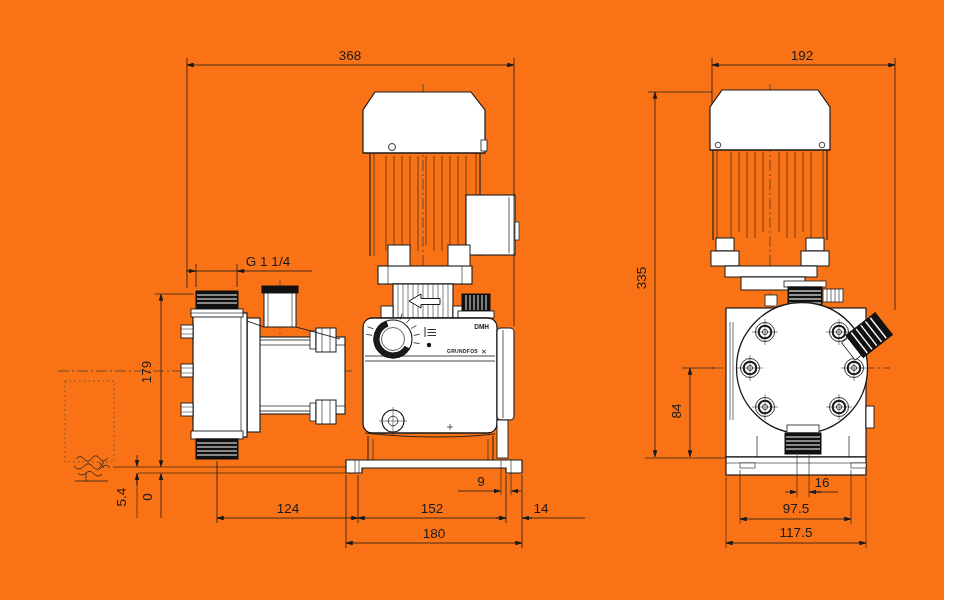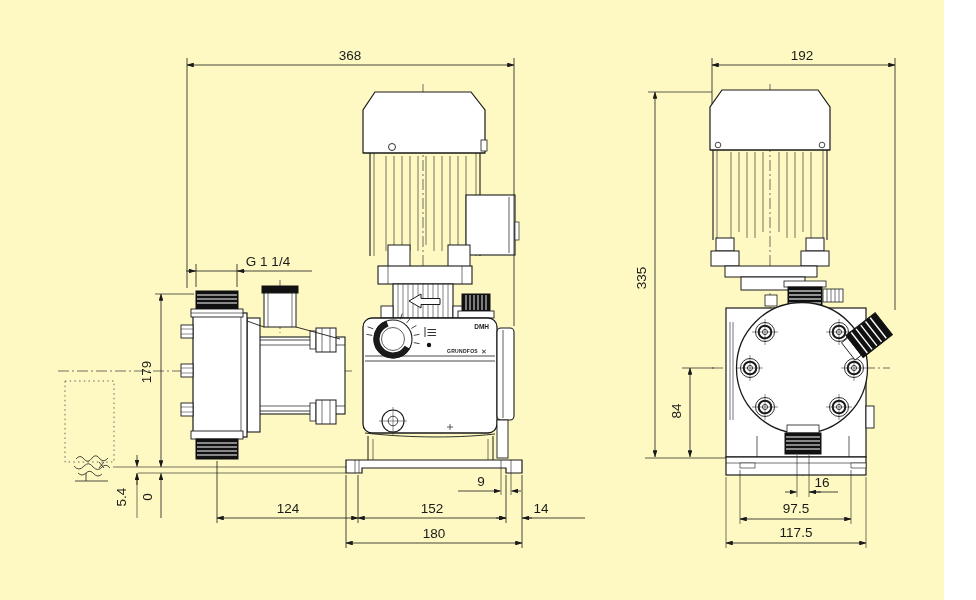--- a/index.html
+++ b/index.html
@@ -1,16 +1,16 @@
 <!DOCTYPE html>
 <html><head>
 <meta charset="utf-8">
 <style>
   html,body{margin:0;padding:0;background:#fff;}
-  .sheet{width:944px;height:600px;background:#fef9c3;position:relative;overflow:hidden;}
+  .sheet{width:944px;height:600px;background:#f97316;position:relative;overflow:hidden;}
   svg{display:block;}
   text{font-family:"Liberation Sans","DejaVu Sans",sans-serif;fill:#1a1a1a;}
   .dim{font-size:13.5px;}
   .tiny{font-weight:bold;}
 </style>
 </head>
 <body>
 
 <div class="sheet">
 <svg width="976" height="600" viewBox="0 0 976 600">

